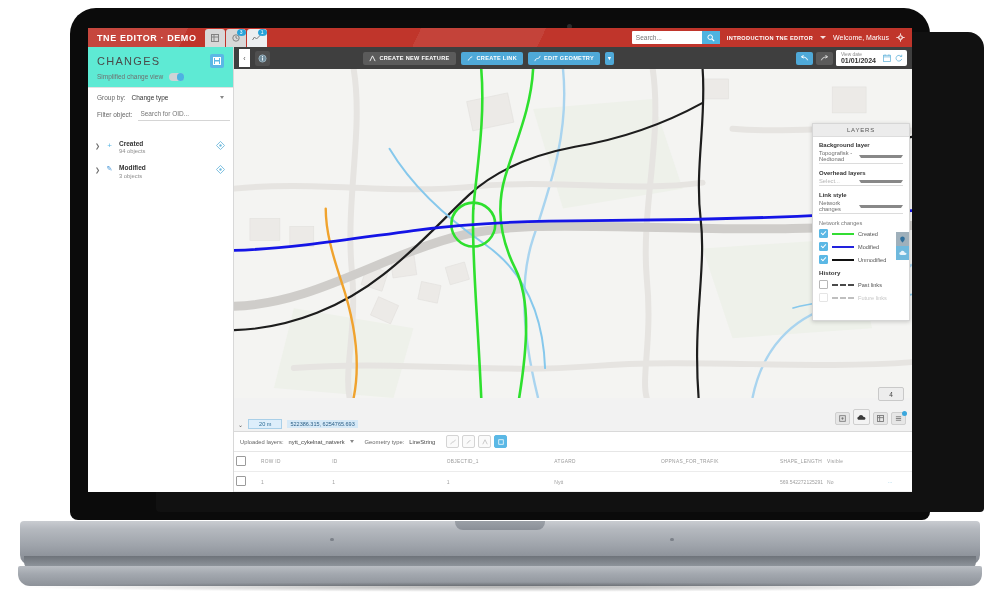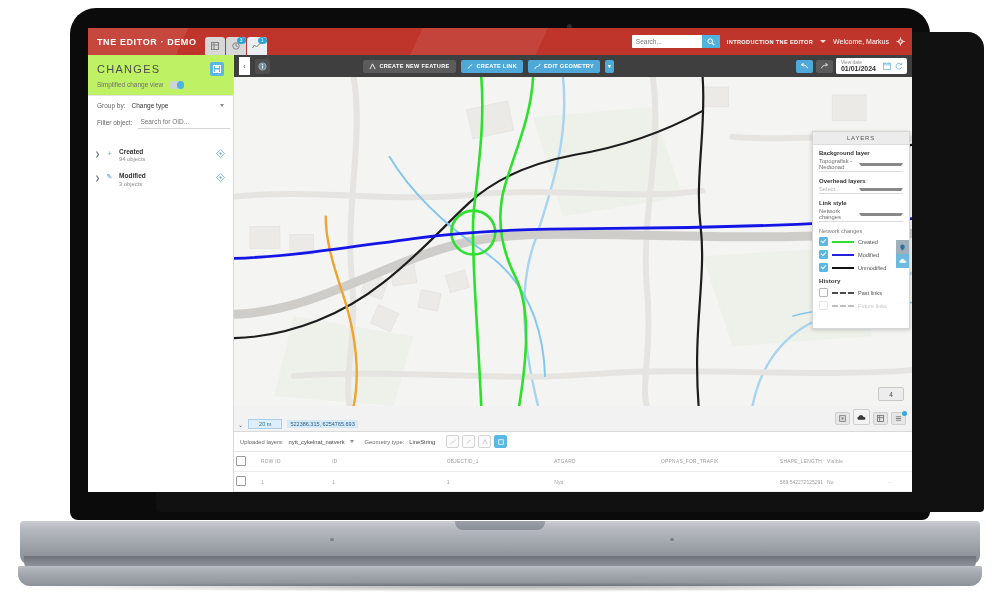--- a/index.html
+++ b/index.html
@@ -45,21 +45,21 @@
   .base-shadow{
     position:absolute;left:12px;top:582px;width:976px;height:10px;
     background:radial-gradient(ellipse at center, rgba(0,0,0,.30), rgba(0,0,0,0) 70%);
   }
   .hinge-dot{position:absolute;top:538px;width:4px;height:3px;background:#7c8189;border-radius:2px;}
 
   
   .app{position:absolute;inset:0;display:flex;flex-direction:column;background:#fff;}
 
   
-  .topbar{height:27px;background:#c0352b;display:flex;align-items:stretch;flex:0 0 auto;position:relative;overflow:hidden;}
+  .topbar{height:19px;background:#c0352b;display:flex;align-items:stretch;flex:0 0 auto;position:relative;overflow:hidden;}
   .topbar:before{content:"";position:absolute;inset:0;
     background:linear-gradient(115deg, rgba(255,255,255,.09) 0 12%, rgba(0,0,0,0) 12% 40%, rgba(255,255,255,.07) 40% 55%, rgba(0,0,0,0) 55%);}
   .brand{display:flex;align-items:center;padding:0 8px 0 9px;font-size:9px;font-weight:bold;letter-spacing:.6px;color:#fff;z-index:2;}
   .tabs{display:flex;align-items:flex-end;gap:1px;z-index:2;}
   .tab{width:20px;height:18px;margin-top:4px;background:#d8d8d8;border-radius:3px 3px 0 0;position:relative;display:flex;align-items:center;justify-content:center;}
   .tab.active{background:#eceff1;}
   .tab svg{opacity:.75;}
   .badge{position:absolute;top:0px;right:0px;min-width:7px;height:7px;border-radius:50%;background:#29a3d9;color:#fff;font-size:5px;line-height:7px;text-align:center;padding:0 1px;}
   .proj{display:flex;align-items:center;gap:5px;margin-left:12px;color:#fff;font-size:7.5px;z-index:2;}
   .caret{width:0;height:0;border-left:3px solid transparent;border-right:3px solid transparent;border-top:3px solid #fff;opacity:.85;}
@@ -72,21 +72,21 @@
   .searchwrap input{border:0;outline:0;width:62px;height:13px;font-size:6.5px;padding:0 4px;color:#777;font-family:"Liberation Sans",sans-serif;background:transparent;}
   .searchbtn{width:18px;height:13px;background:#4fb3e0;display:flex;align-items:center;justify-content:center;}
   .menu-lbl{color:#fff;font-size:5.6px;font-weight:bold;letter-spacing:.35px;}
   .welcome{color:#fff;font-size:7px;}
 
   
   .body{flex:1;display:flex;min-height:0;}
 
   
   .sidebar{width:145px;background:#efefef;border-right:1px solid #d8d8d8;display:flex;flex-direction:column;flex:0 0 145px;}
-  .sb-head{padding:7px 9px 6px 9px;background:#bef264;}
+  .sb-head{padding:7px 9px 6px 9px;background:#5eead4;}
   .sb-title{font-size:11px;color:#4a4a4a;letter-spacing:1.3px;}
   .sb-sub{display:flex;align-items:center;gap:6px;margin-top:5px;}
   .sb-sub span{font-size:6.5px;color:#6f6f6f;}
   .toggle{width:15px;height:7.5px;border-radius:4px;background:#cfd3d6;position:relative;}
   .toggle:after{content:"";position:absolute;right:0;top:0;width:7.5px;height:7.5px;border-radius:50%;background:#4cb2e2;}
   .sb-form{padding:6px 9px 4px 9px;background:#fff;border-top:1px solid #e2e2e2;}
   .frow{display:flex;align-items:center;gap:6px;margin-bottom:7px;}
   .flabel{font-size:6.5px;color:#666;white-space:nowrap;}
   .fval{font-size:6.5px;color:#333;flex:1;}
   .fcaret{width:0;height:0;border-left:2.5px solid transparent;border-right:2.5px solid transparent;border-top:3px solid #888;}

